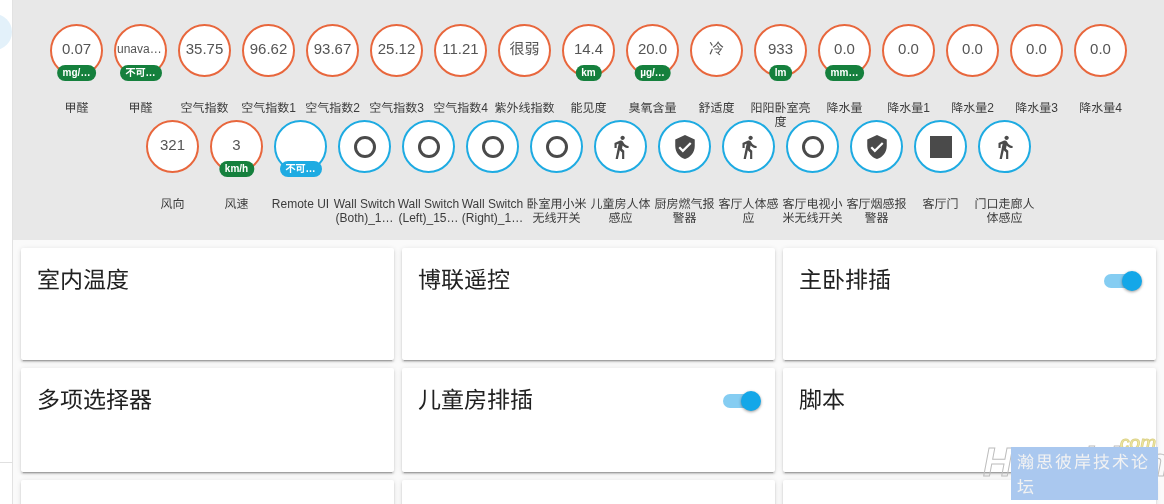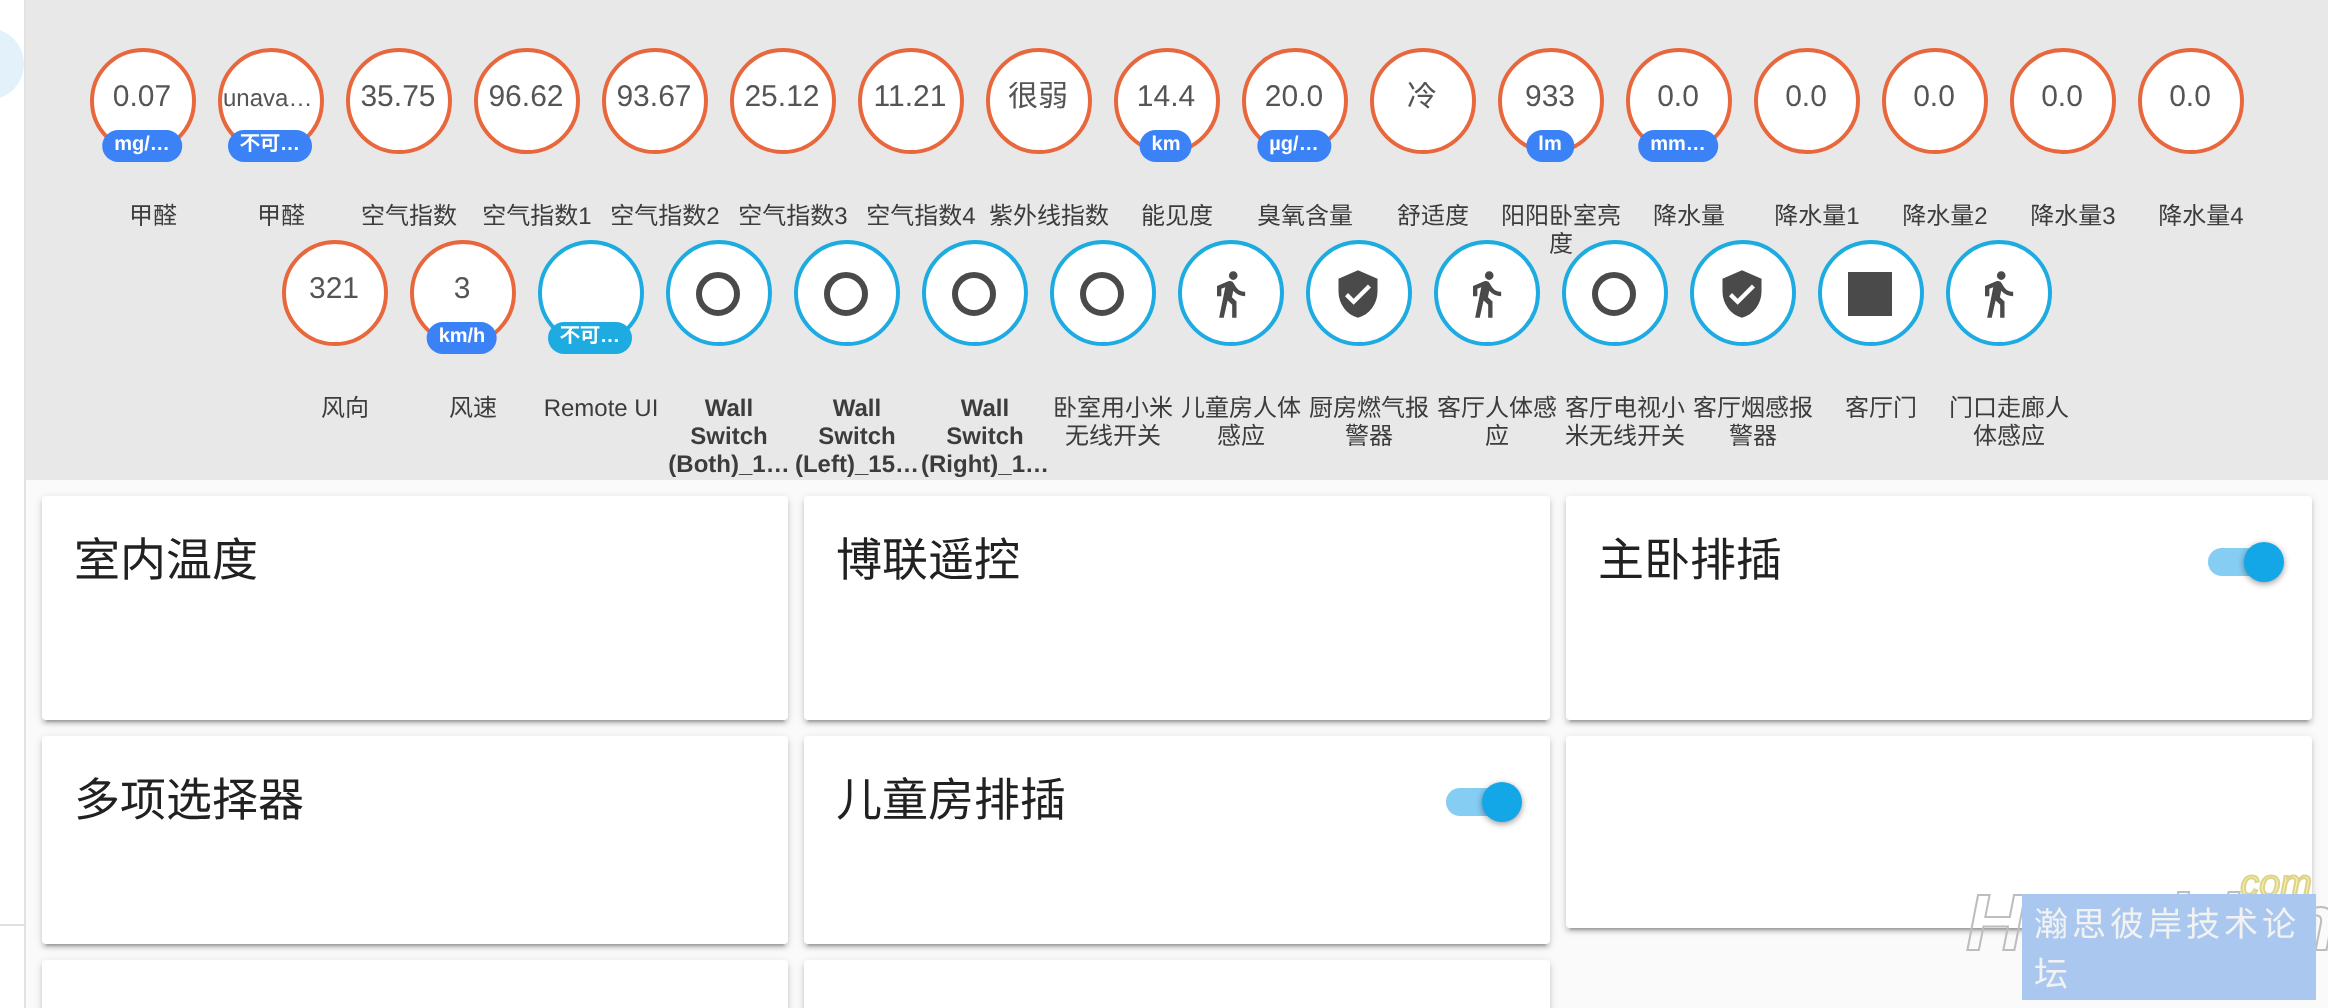--- a/index.html
+++ b/index.html
@@ -70,20 +70,21 @@
     width: 1151px;
   }
   .badge-row.row1 { position: absolute; top: -22px; left: 0; }
   .badge-row.row2 { position: absolute; top: 120px; left: 0; }
 
   .badge {
     width: 64px;
     flex: 0 0 64px;
     display: flex;
     flex-direction: column;
+    align-items: center;
     position: relative;
   }
 
   .badge-circle {
     position: relative;
     width: 53px; height: 53px;
     border-radius: 50%;
     background: #ffffff;
     border: 2px solid #e8673d;
     display: flex;
@@ -105,21 +106,21 @@
     padding: 0 1px;
     margin-top: -4px;
   }
   .badge-value.small { font-size: 12px; }
 
   .badge-unit {
     position: absolute;
     left: 50%;
     bottom: -6px;
     transform: translateX(-50%);
-    background: #3b82f6;
+    background: #15803d;
     color: #ffffff;
     font-size: 10px;
     font-weight: bold;
     line-height: 1;
     padding: 3px 6px;
     border-radius: 9px;
     max-width: 54px;
     white-space: nowrap;
     overflow: hidden;
     text-overflow: ellipsis;
@@ -129,21 +130,21 @@
 
   .badge-label {
     margin-top: 24px;
     font-size: 12px;
     color: #3c3c3c;
     text-align: center;
     line-height: 1.18;
     width: 64px;
     word-break: break-all;
   }
-  .badge-label.lat { word-break: normal; overflow-wrap: anywhere; font-weight: bold; }
+  .badge-label.lat { word-break: normal; overflow-wrap: anywhere; }
 
   
   .badge-icon { width: 26px; height: 26px; display:block; fill: #4a4a4a; }
   .badge-icon.ring {
     width: 22px; height: 22px;
     border: 3px solid #4a4a4a;
     border-radius: 50%;
     background: transparent;
   }
   .badge-icon.square {
@@ -511,20 +512,25 @@
             </div>
           </div>
         </div>
       <div class="col" id="col3">
           <div class="card h-tall">
             <div class="card-head">
               <div class="card-title">主卧排插</div>
               <div class="toggle"></div>
             </div>
           </div>
+          <div class="card h-med">
+            <div class="card-head">
+              <div class="card-title">脚本</div>
+            </div>
+          </div>
           <div class="card h-short">
             <div class="card-head">
               <div class="card-title"></div>
             </div>
           </div>
         </div>
     </div>
 
   </div>
 

